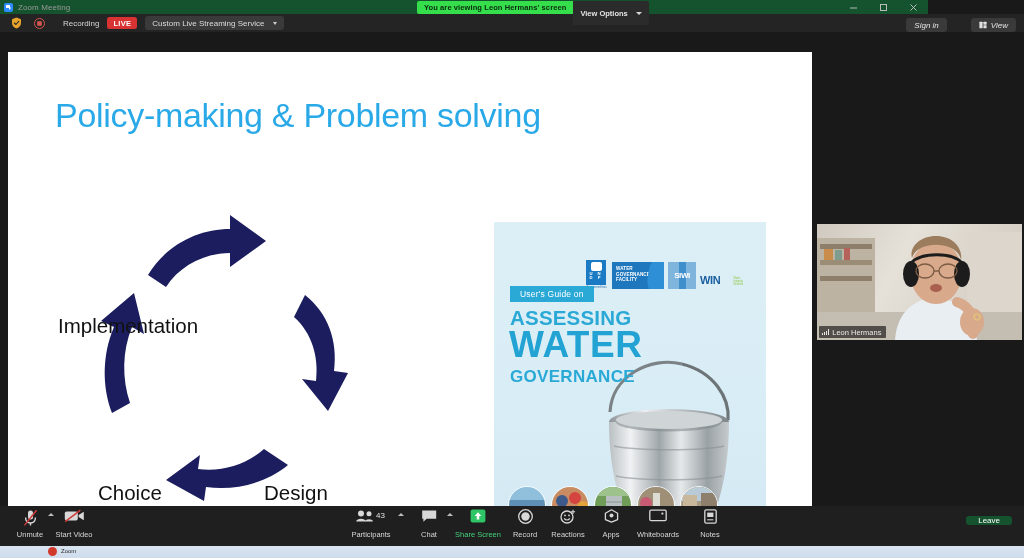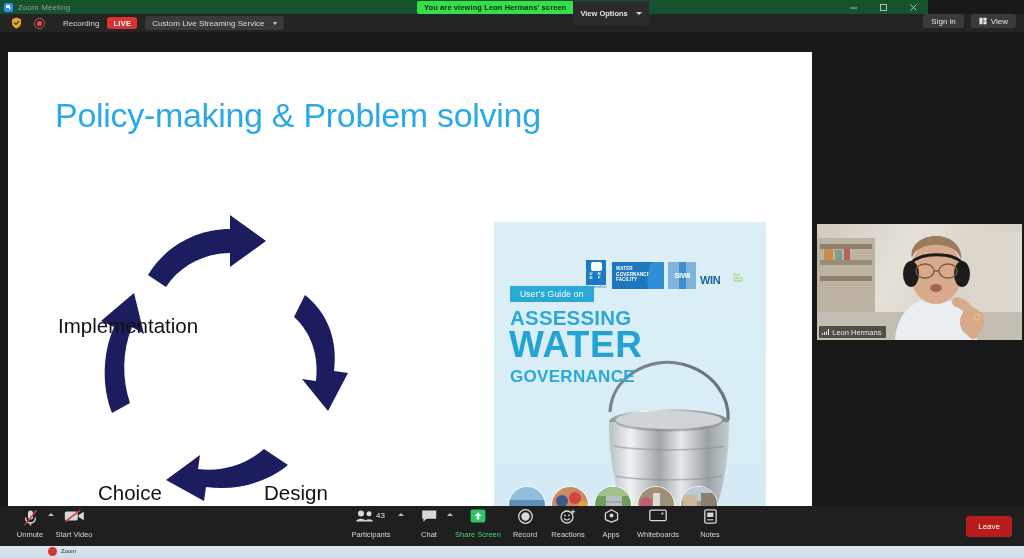--- a/index.html
+++ b/index.html
@@ -111,21 +111,21 @@
     padding: 0 7px; border-radius: 3px;
   }
   .stream-caret {
     width: 0; height: 0;
     border-left: 2.8px solid transparent;
     border-right: 2.8px solid transparent;
     border-top: 3px solid #cfcfcf;
   }
   .rb-right {
     position: absolute; right: 8px; top: 0; height: 18px;
-    display: flex; align-items: flex-start; gap: 7px;
+    display: flex; align-items: flex-end; gap: 24px; font-style: italic;
   }
   .rb-btn {
     background: #3a3a3a; color: #e2e2e2;
     font-size: 8px; height: 14px;
     display: flex; align-items: center; gap: 4px;
     padding: 0 8px; border-radius: 3px;
   }
 
   
   .slide {
@@ -211,21 +211,21 @@
   }
   .lg-siwi::before {
     content: ""; position: absolute; left: 11px; top: 0;
     width: 7px; height: 27px; background: #3f8fcc;
   }
   .lg-siwi span {
     position: relative; color: #fff; font-size: 8px;
     font-weight: bold; letter-spacing: -0.4px;
   }
   .lg-win {
-    display: flex; align-items: flex-start; gap: 13px; padding-bottom: 3px; margin-top: 36px;
+    display: flex; align-items: flex-end; gap: 13px; padding-bottom: 3px; margin-top: 36px;
   }
   .lg-win .w {
     color: #1a5f9e; font-size: 11px; font-weight: bold; letter-spacing: -0.3px;
   }
   .lg-win .tail {
     font-size: 2.6px; line-height: 3px; color: #8cc63f;
   }
   .bk-guide {
     position: absolute; left: 16px; top: 64px;
     background: #2ba9d6; color: #fff;
@@ -302,22 +302,22 @@
   .tb-lbl.green { color: #44d07a; }
   .tb-caret {
     position: absolute; top: 7px;
     width: 0; height: 0;
     border-left: 3px solid transparent;
     border-right: 3px solid transparent;
     border-bottom: 3.4px solid #bdbdbd;
   }
   .leave-btn {
     position: absolute; right: 12px; top: 10px;
-    background: #b91c1c; color: #fff;
-    font-size: 8px; padding: 6px 12px;
+    background: #14532d; color: #fff;
+    font-size: 8px; padding: 0 12px;
     border-radius: 3px;
   }
 
   
   .taskbar {
     position: absolute; left: 0; bottom: 0;
     width: 1024px; height: 12px;
     background: linear-gradient(180deg,#d8e4f0 0%,#cfdcec 100%);
   }
   .tsk-ico {

